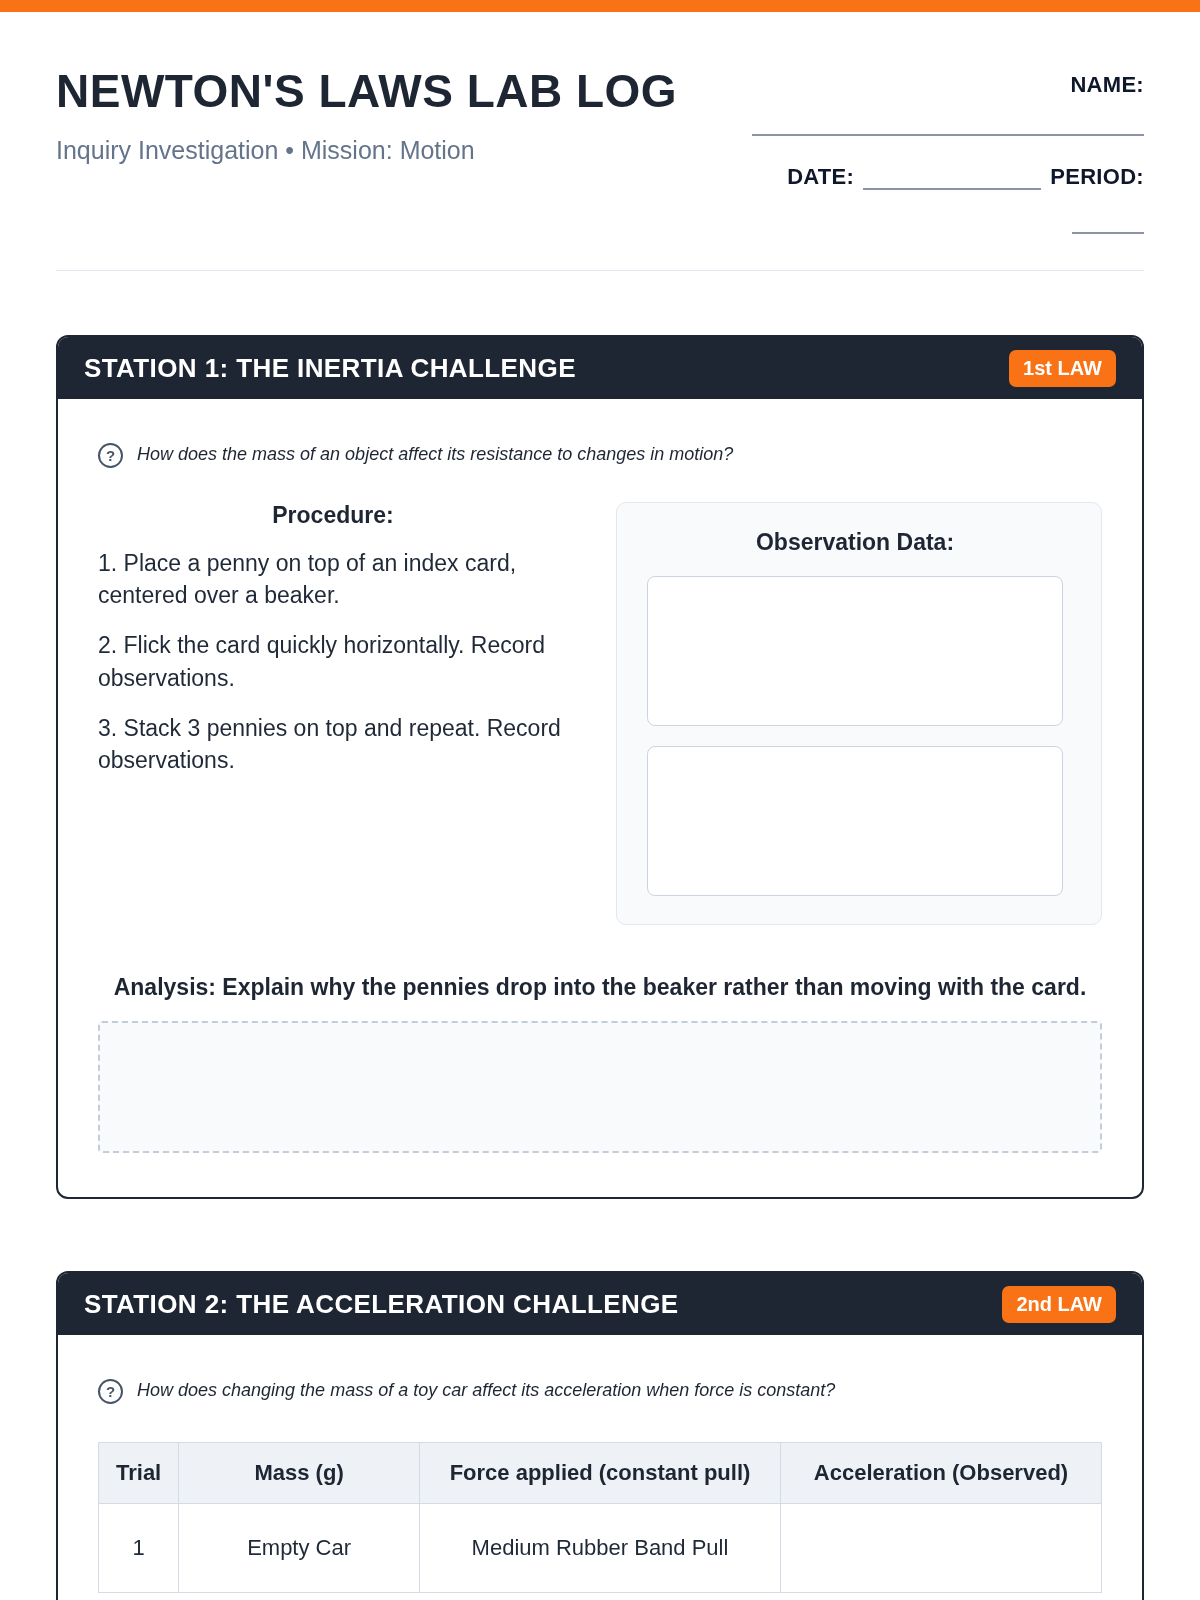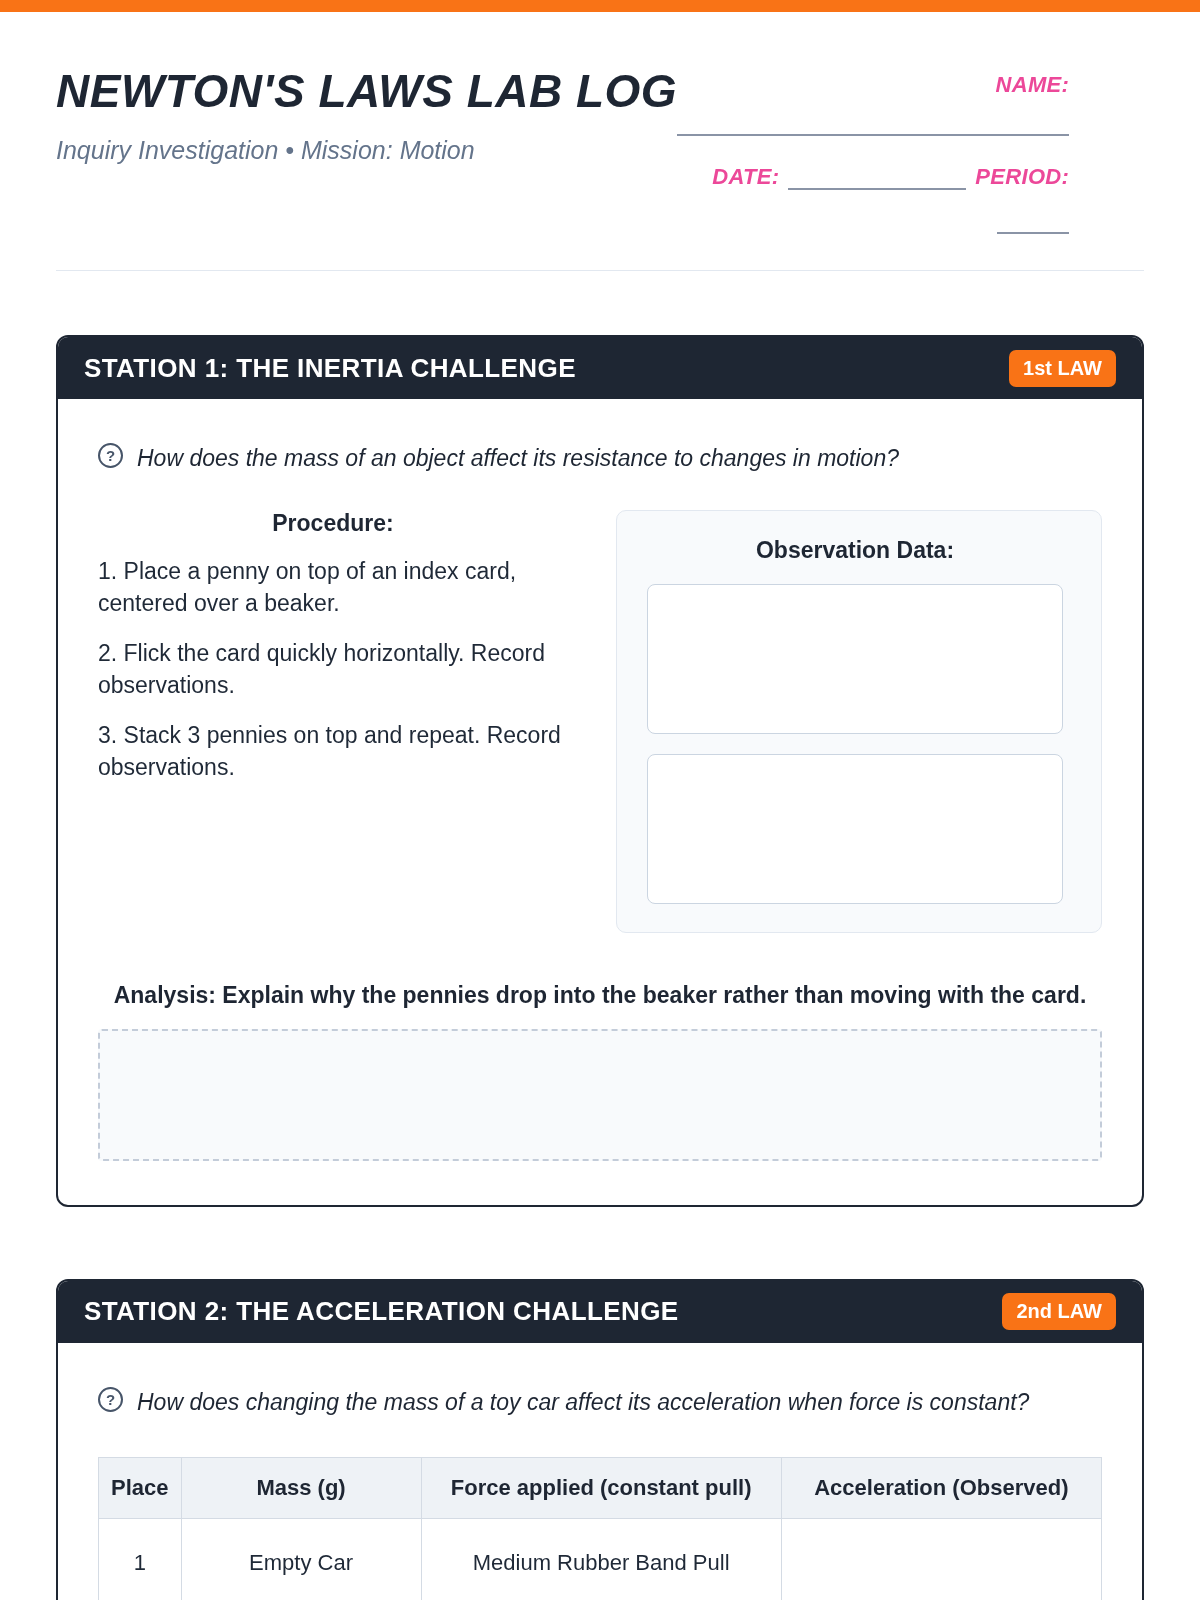--- a/index.html
+++ b/index.html
@@ -15,42 +15,42 @@
     height: 12px;
     width: 100%;
     background: #F97316;
   }
   .page {
     padding: 52px 56px 0 56px;
   }
   
   .page-header {
     display: flex;
+    justify-content: space-between;
     align-items: flex-start;
-    font-style: italic;
   }
   .header-left { max-width: 640px; }
   h1.title {
     font-size: 46px;
     line-height: 1.18;
     font-weight: bold;
     letter-spacing: 0.5px;
     color: #1E2633;
   }
   .subtitle {
     margin-top: 18px;
     font-size: 25px;
     color: #64748B;
   }
   .header-right {
     width: 392px;
     padding-top: 8px;
     font-size: 22px;
     font-weight: bold;
-    color: #ec4899;
+    color: #0f172a;
     letter-spacing: 0.3px;
   }
   .name-row { text-align: right; }
   .write-line {
     display: inline-block;
     border-bottom: 2px solid #8A94A6;
     height: 24px;
   }
   .name-line { width: 100%; margin-top: 14px; }
   .date-period-row {
@@ -116,21 +116,21 @@
     color: #475569;
     font-size: 15px;
     font-weight: bold;
     display: flex;
     align-items: center;
     justify-content: center;
     margin-top: 2px;
   }
   .question-text {
     font-style: italic;
-    font-size: 23px;
+    font-size: 18px;
     color: #1E2633;
     line-height: 1.5;
   }
   
   .columns {
     display: flex;
     gap: 48px;
     margin-top: 34px;
   }
   .procedure-col { width: 470px; flex: 0 0 auto; }
@@ -270,21 +270,21 @@
 
       <table class="data-table">
         <colgroup>
           <col style="width:8%">
           <col style="width:24%">
           <col style="width:36%">
           <col style="width:32%">
         </colgroup>
         <thead>
           <tr>
-            <th>Place</th>
+            <th>Trial</th>
             <th>Mass (g)</th>
             <th>Force applied (constant pull)</th>
             <th>Acceleration (Observed)</th>
           </tr>
         </thead>
         <tbody>
           <tr>
             <td>1</td>
             <td>Empty Car</td>
             <td>Medium Rubber Band Pull</td>

